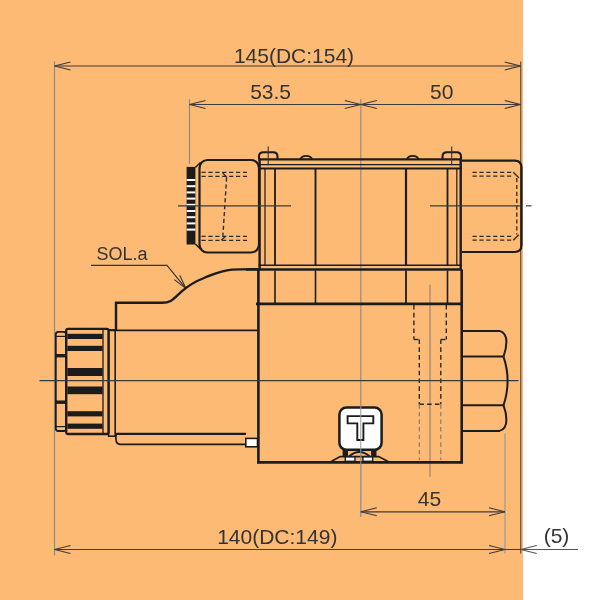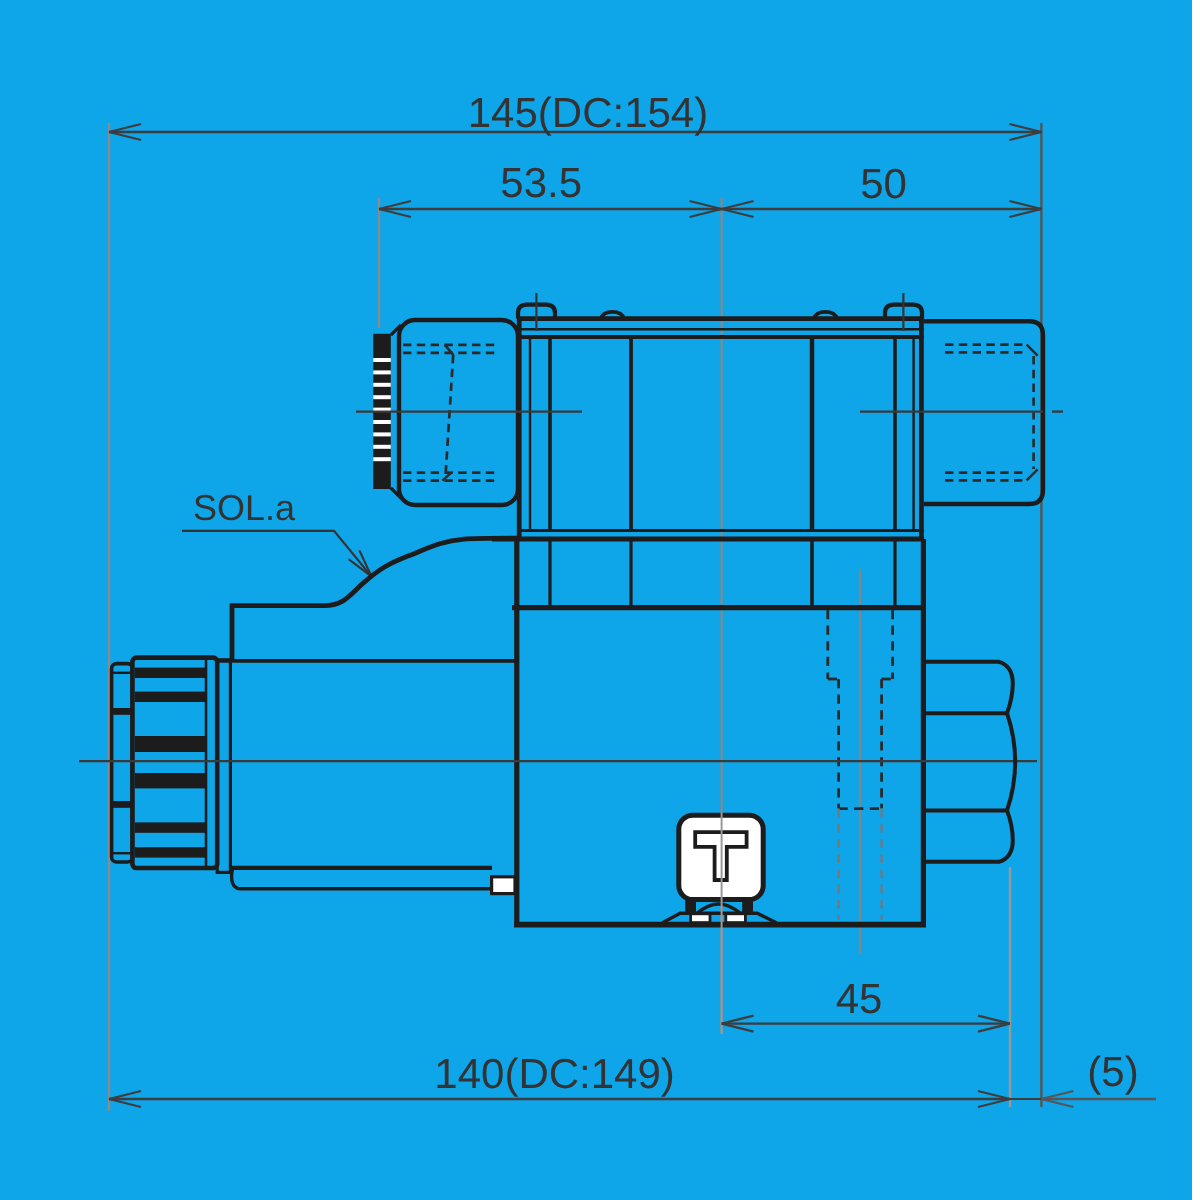--- a/index.html
+++ b/index.html
@@ -1,16 +1,16 @@
 <!DOCTYPE html>
 <html><head>
 <meta charset="utf-8">
 <style>
   html,body{margin:0;padding:0;background:#fff;}
-  #stage{width:596px;height:600px;position:relative;background:#0ea5e9;}
+  #stage{width:523px;height:600px;position:relative;background:#fdba74;}
   svg{position:absolute;top:0;left:0;}
   text{font-family:"Liberation Sans",sans-serif;fill:#333;}
 </style>
 </head>
 <body>
 <div id="stage">
 <svg width="600" height="600" viewBox="0 0 600 600" fill="none" stroke-linecap="butt">
 <defs></defs>
 
 <g>

